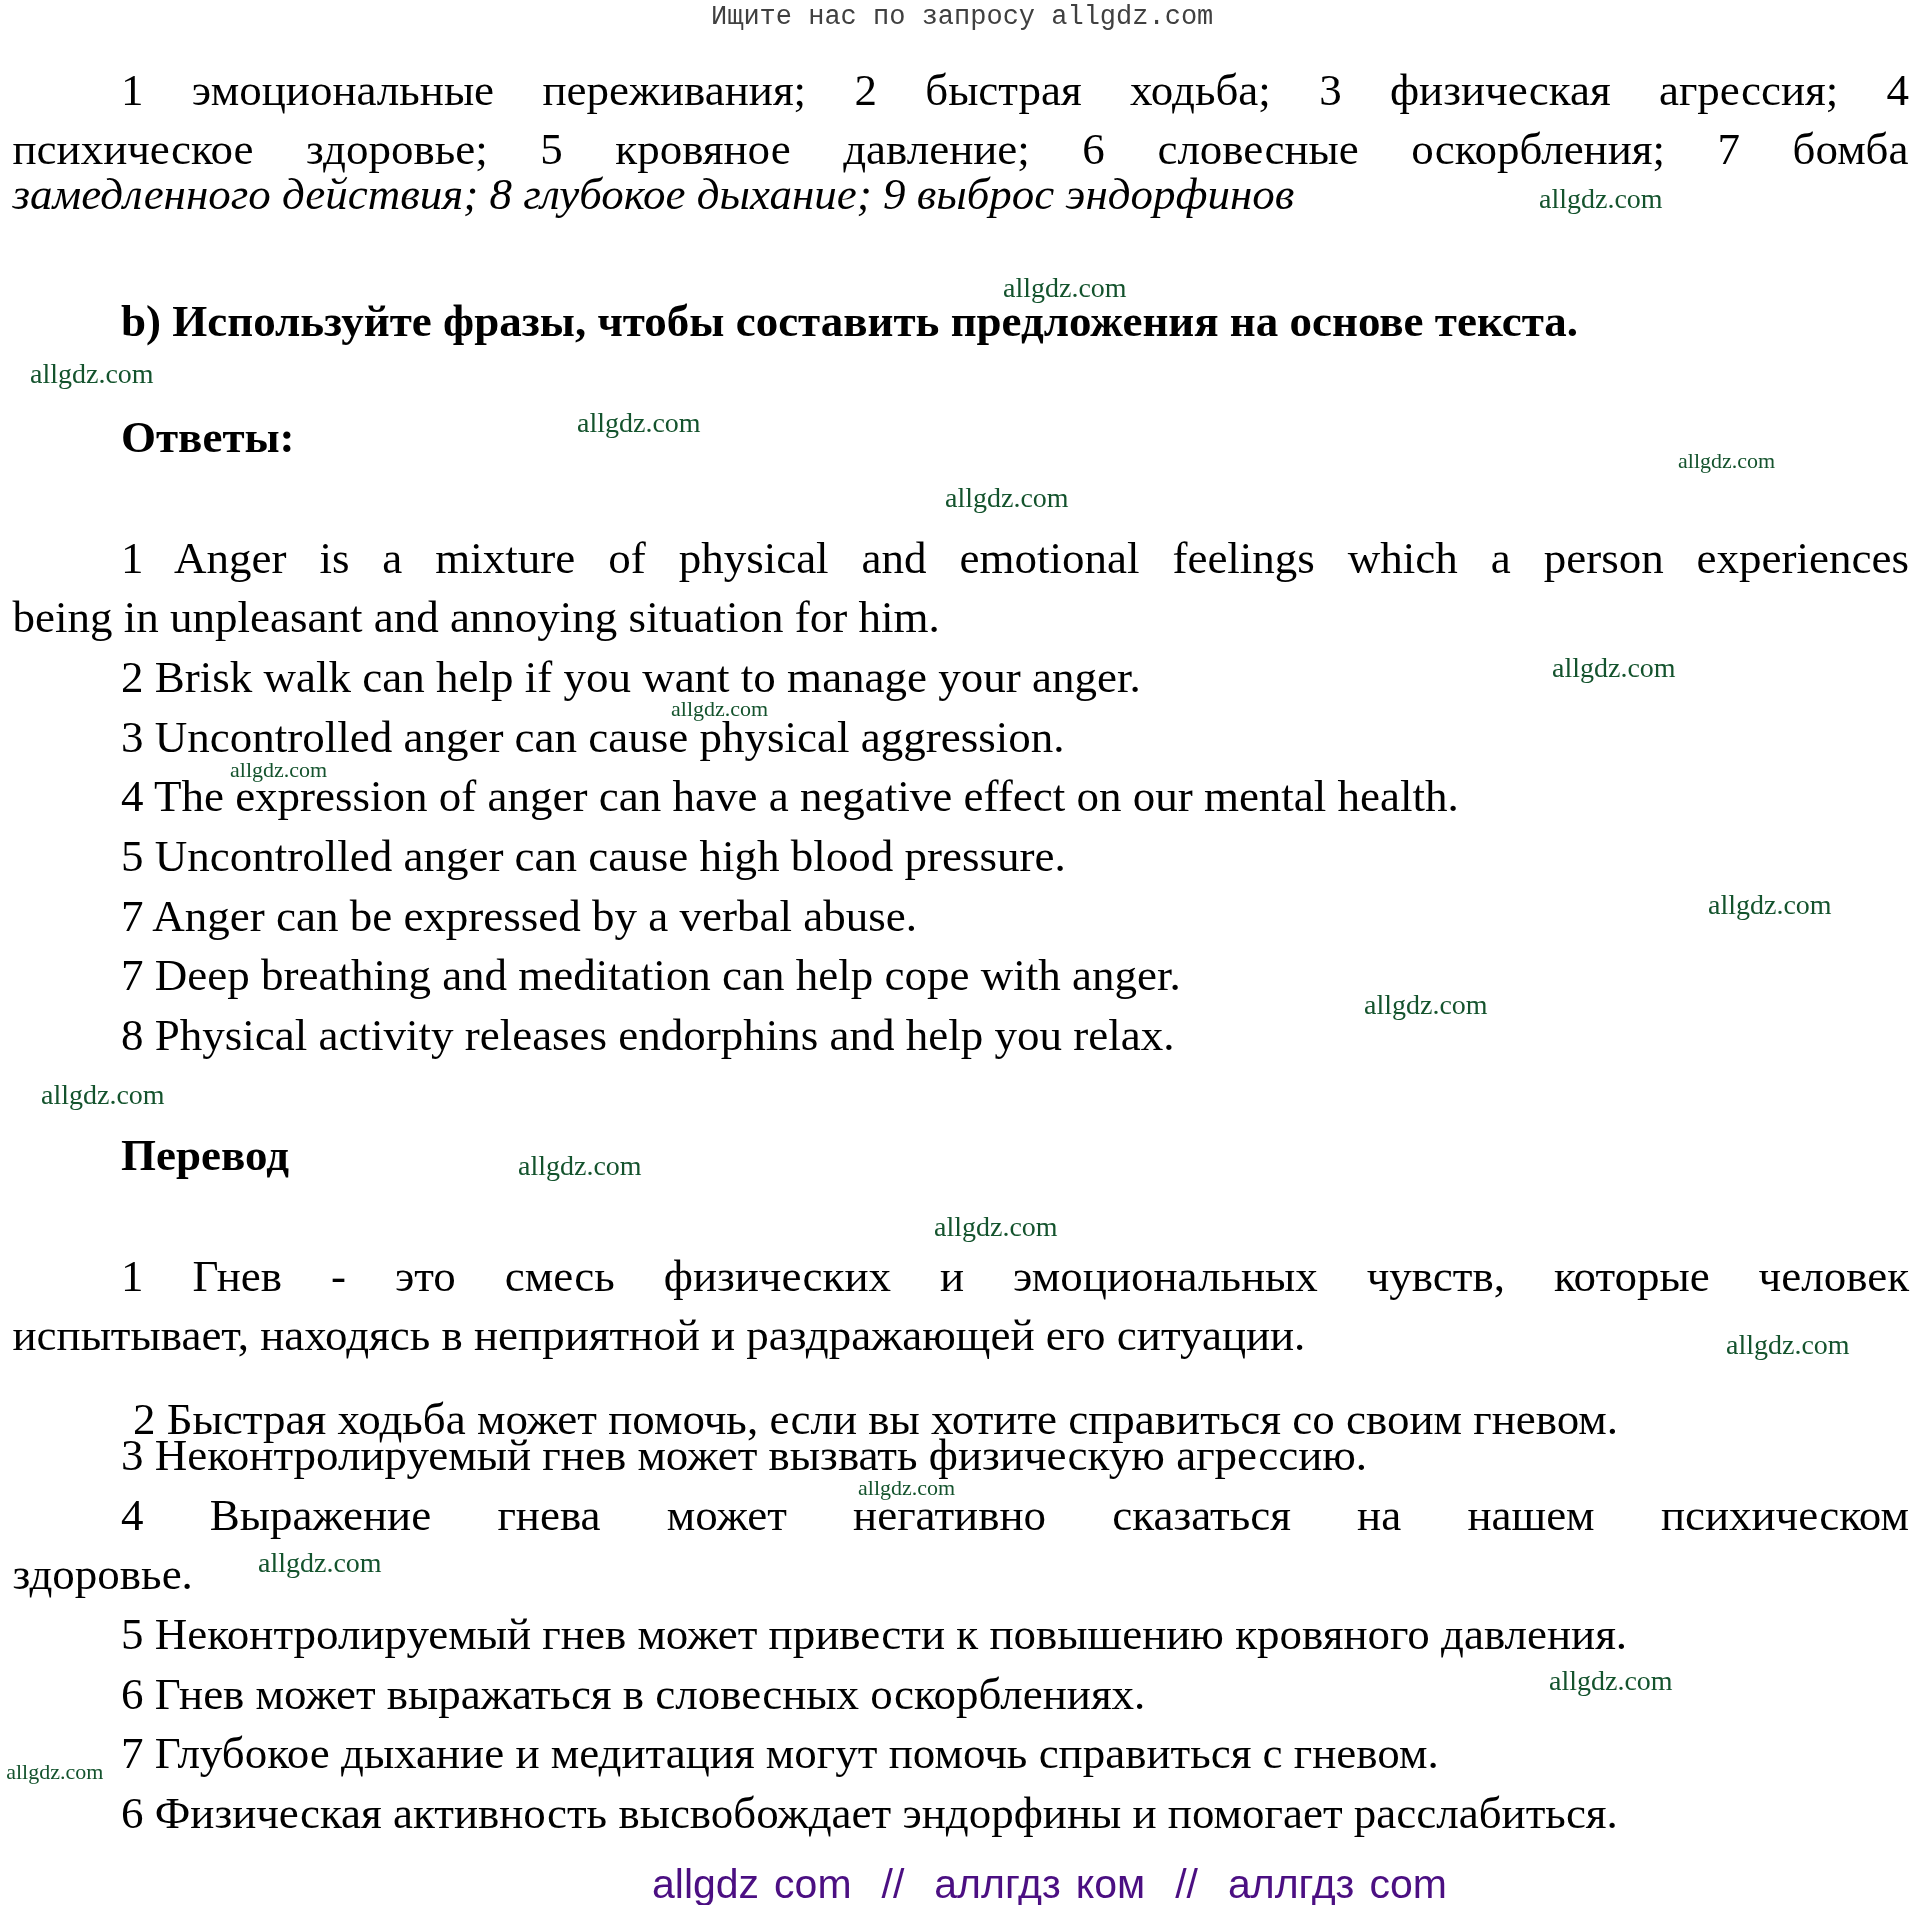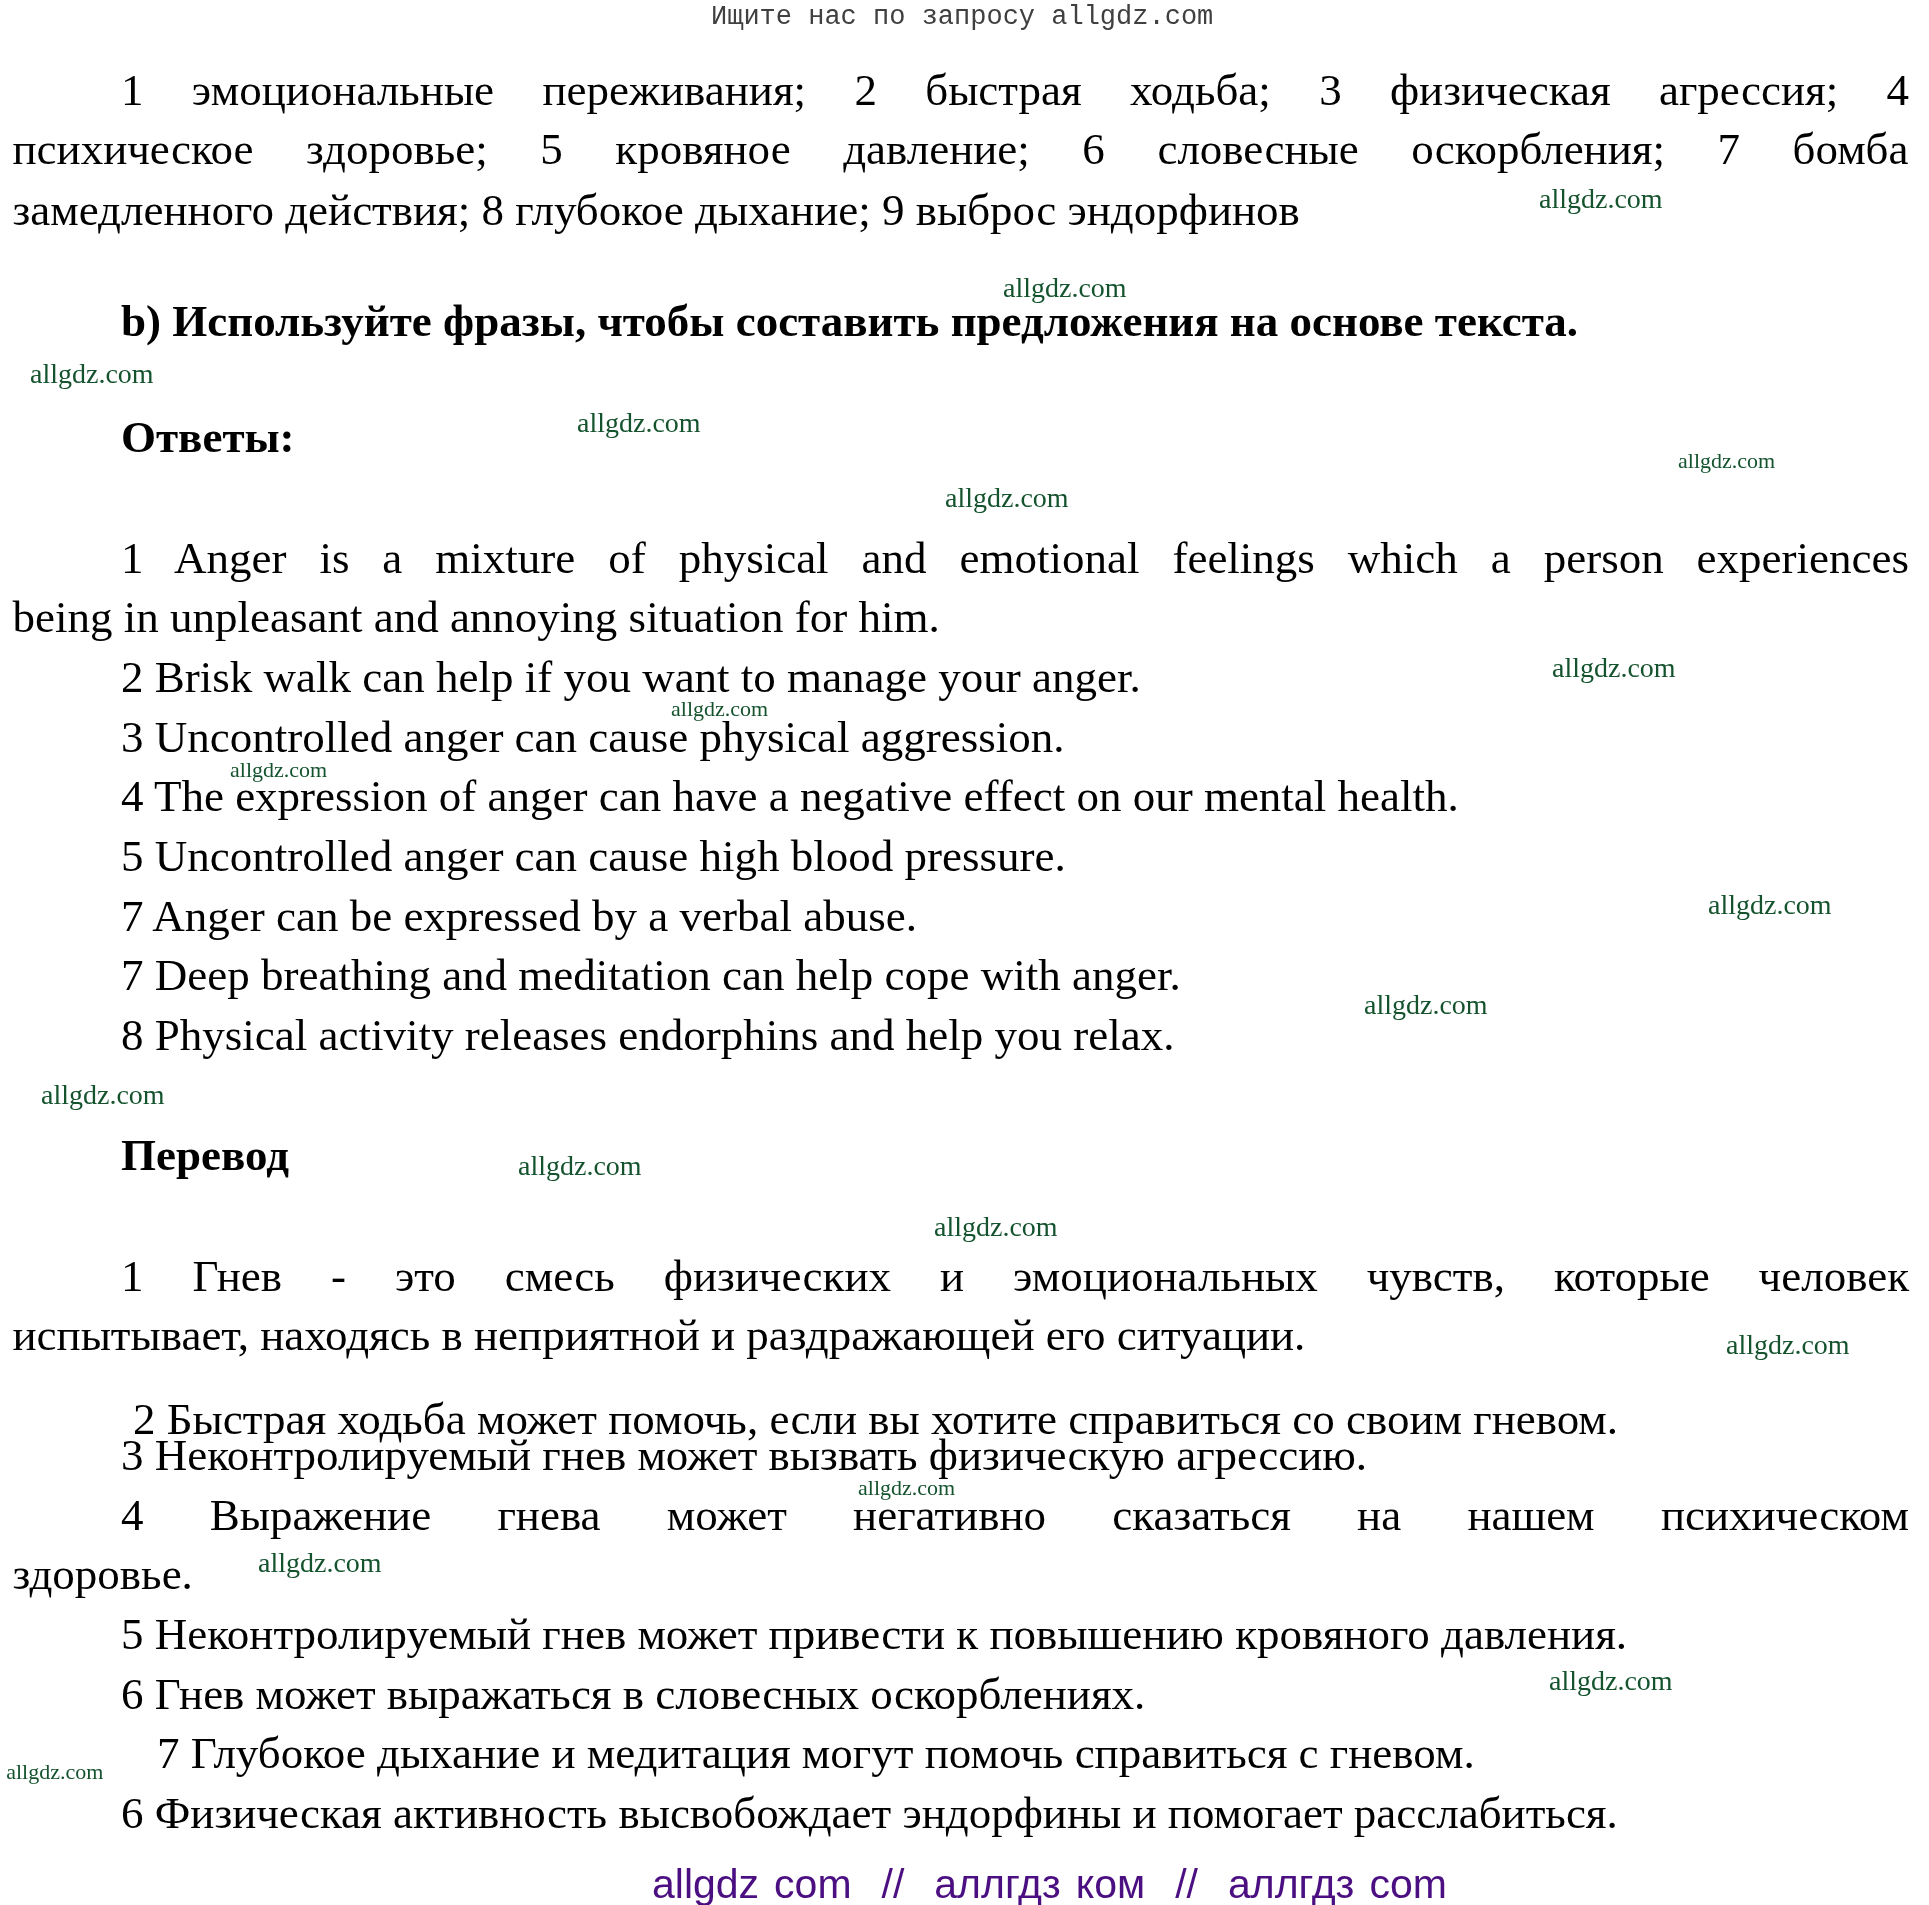--- a/index.html
+++ b/index.html
@@ -13,21 +13,21 @@
     .footer { font-family: "Liberation Sans", "DejaVu Sans", sans-serif; color: #4b0f82; font-size: 41px; line-height: 1; word-spacing: 3.6px; }
     .just { text-align: justify; text-align-last: justify; white-space: nowrap; }
   </style>
 </head>
 <body>
 
 <div class="abs green" style="left:711px; top:3.6px;">Ищите нас по запросу allgdz.com</div>
 
 <div class="abs serif just" style="left:121px; top:68px; width:1788px;">1 эмоциональные переживания; 2 быстрая ходьба; 3 физическая агрессия; 4</div>
 <div class="abs serif just" style="left:12.5px; top:127px; width:1896px;">психическое здоровье; 5 кровяное давление; 6 словесные оскорбления; 7 бомба</div>
-<div class="abs serif" style="left:12.5px; top:188px;">замедленного действия; 8 глубокое дыхание; 9 выброс эндорфинов</div>
+<div class="abs serif" style="left:12.5px; top:172px;font-style:italic;">замедленного действия; 8 глубокое дыхание; 9 выброс эндорфинов</div>
 <div class="abs wm" style="left:1539px; top:185px;">allgdz.com</div>
 
 <div class="abs wm" style="left:1003px; top:274px;">allgdz.com</div>
 <div class="abs serif bold" style="left:121px; top:299px;">b) Используйте фразы, чтобы составить предложения на основе текста.</div>
 <div class="abs wm" style="left:30px; top:360px;">allgdz.com</div>
 
 <div class="abs serif bold" style="left:121px; top:415px;">Ответы:</div>
 <div class="abs wm" style="left:577px; top:409px;">allgdz.com</div>
 <div class="abs wm wm-s" style="left:1678px; top:450px;">allgdz.com</div>
 <div class="abs wm" style="left:945px; top:484px;">allgdz.com</div>
@@ -58,17 +58,17 @@
 <div class="abs serif" style="left:133px; top:1373px;margin-top:24px;">2 Быстрая ходьба может помочь, если вы хотите справиться со своим гневом.</div>
 <div class="abs serif" style="left:121px; top:1433px;">3 Неконтролируемый гнев может вызвать физическую агрессию.</div>
 <div class="abs wm wm-s" style="left:858px; top:1477px;">allgdz.com</div>
 <div class="abs serif just" style="left:121px; top:1493px; width:1788px;">4 Выражение гнева может негативно сказаться на нашем психическом</div>
 <div class="abs serif" style="left:12.5px; top:1552px;">здоровье.</div>
 <div class="abs wm" style="left:258px; top:1549px;">allgdz.com</div>
 <div class="abs serif" style="left:121px; top:1612px;">5 Неконтролируемый гнев может привести к повышению кровяного давления.</div>
 <div class="abs wm" style="left:1549px; top:1667px;">allgdz.com</div>
 <div class="abs serif" style="left:121px; top:1672px;">6 Гнев может выражаться в словесных оскорблениях.</div>
 <div class="abs wm wm-s" style="left:6.2px; top:1761px;">allgdz.com</div>
-<div class="abs serif" style="left:121px; top:1731px;margin-left:36px;">7 Глубокое дыхание и медитация могут помочь справиться с гневом.</div>
+<div class="abs serif" style="left:121px; top:1731px;">7 Глубокое дыхание и медитация могут помочь справиться с гневом.</div>
 <div class="abs serif" style="left:121px; top:1791px;">6 Физическая активность высвобождает эндорфины и помогает расслабиться.</div>
 
 <div class="abs footer" style="left:652px; top:1864px; white-space:pre;">allgdz com  //  аллгдз ком  //  аллгдз com</div>
 
 
 </body></html>

